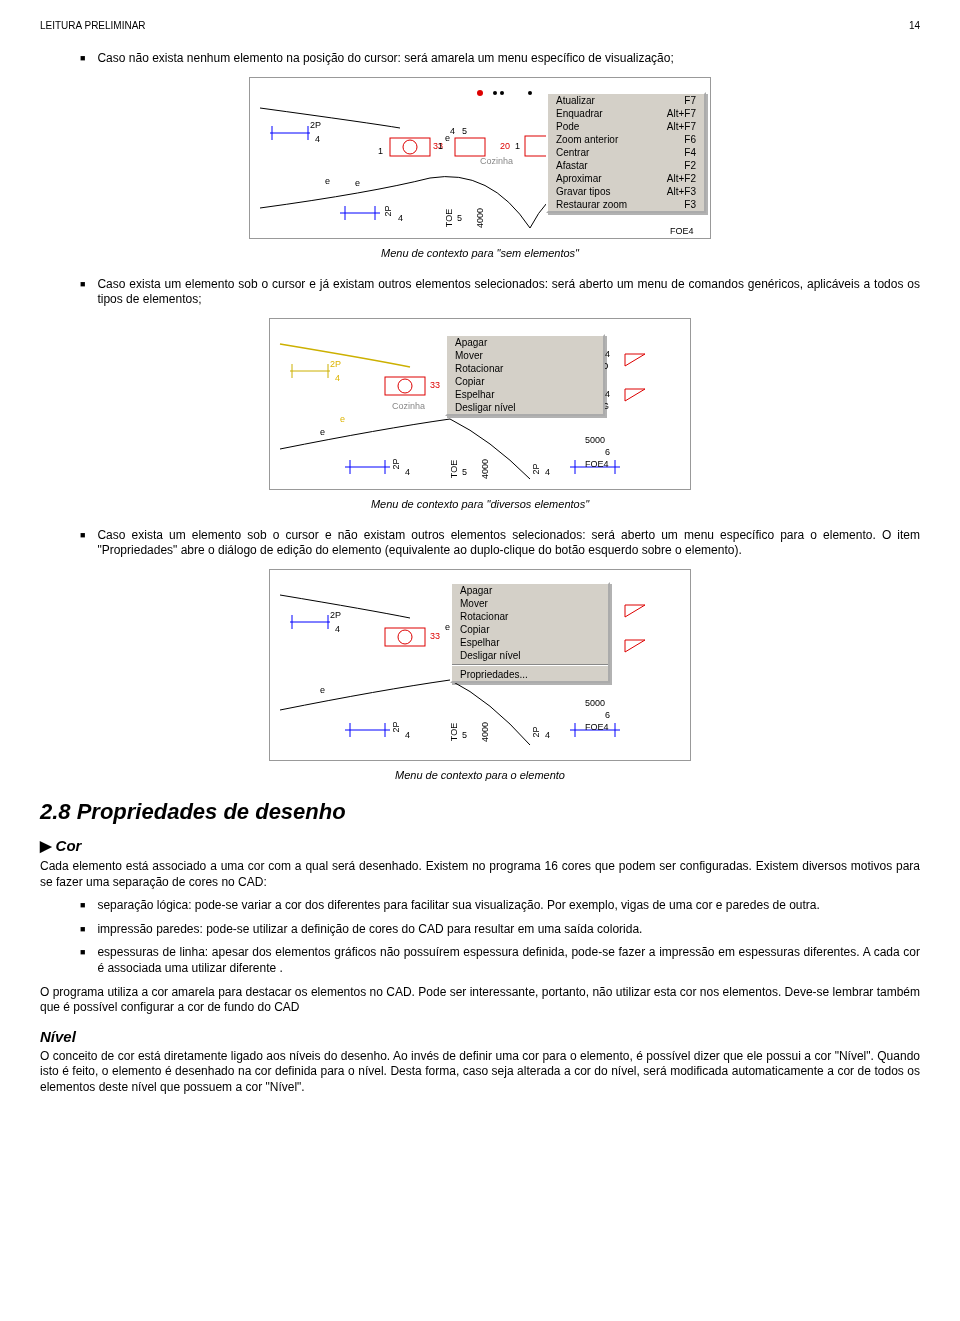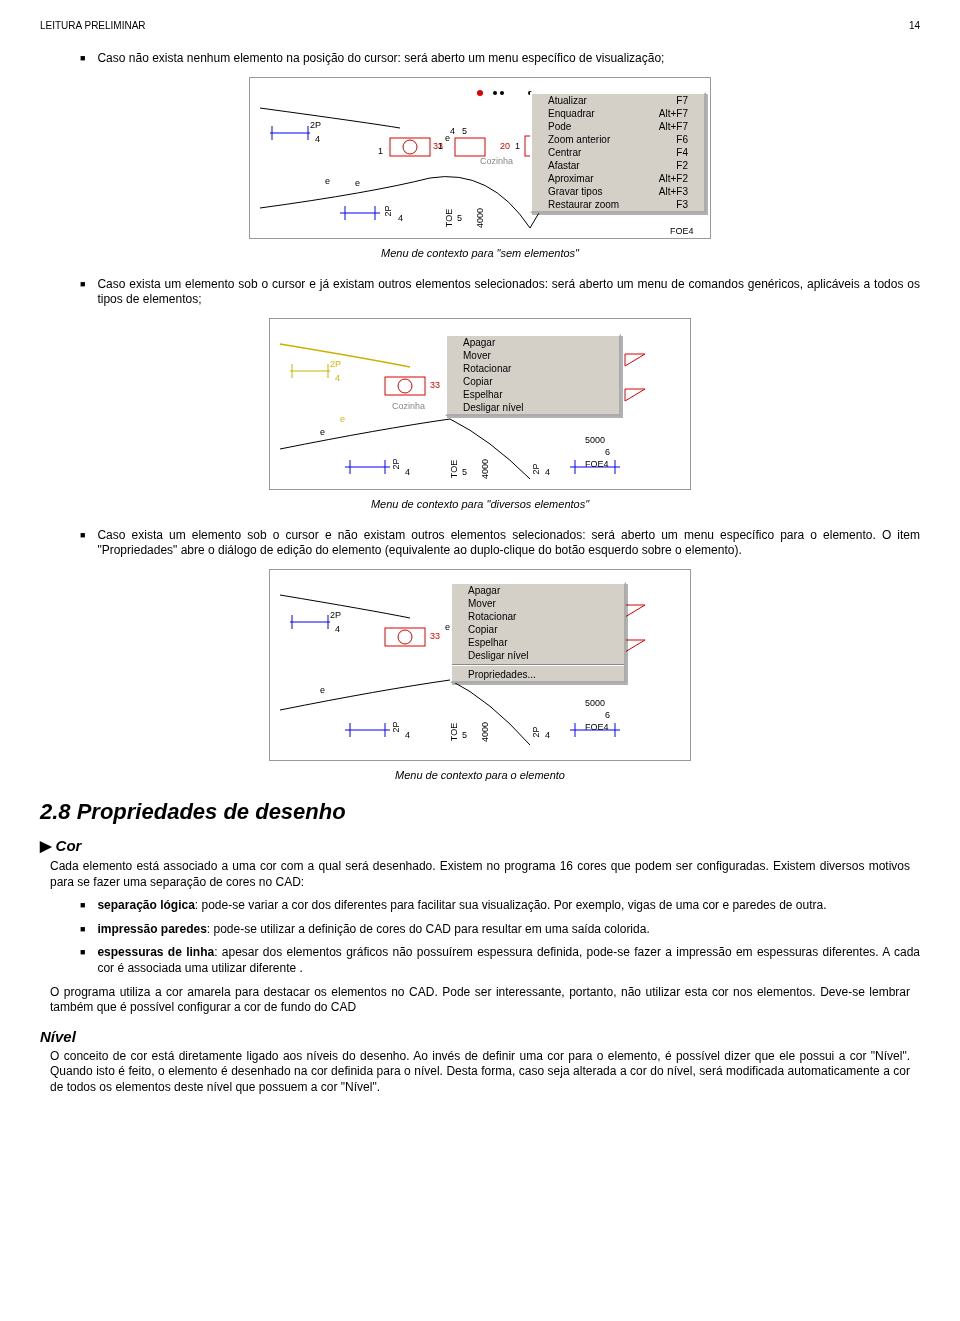--- a/index.html
+++ b/index.html
@@ -53,52 +53,52 @@
   .cad-label { position: absolute; font-size: 9px; }
   .red { color: #d00; margin-left: 40px; }
   .yellow { color: #ddb400; }
   .menu {
     position: absolute;
     background: #d4d0c8;
     border: 2px outset #fff;
     font-size: 10px;
     box-shadow: 2px 2px 0 rgba(0,0,0,0.3);
   }
-  .menu-row { display: flex; padding: 1px 16px; min-width: 140px; gap: 18px; }
+  .menu-row { display: flex; padding: 1px 8px; min-width: 140px; gap: 18px; }
   .menu-row span:first-child { flex: 1; padding-right: 20px; }
   .menu-sep { border-top: 1px solid #888; border-bottom: 1px solid #fff; margin: 2px 0; }
   h2 {
     font-family: "Trebuchet MS", Arial, sans-serif;
     font-size: 22px;
     font-weight: bold;
     font-style: italic;
     margin: 18px 0 10px;
   }
   h3.sub {
     font-family: "Trebuchet MS", Arial, sans-serif;
     font-size: 15px;
     font-weight: bold;
     font-style: italic;
     margin: 12px 0 4px;
   }
   h3.sub .arrow { font-style: normal; margin-right: 4px; }
-  p.body { margin: 4px 10px; text-align: justify; line-height: 1.3; }
-  .strong { font-weight: bold; }
+  p.body { margin: 4px 0; text-align: justify; line-height: 1.3; }
+  .strong { font-weight: normal; }
 </style>
 </head>
 <body>
 
 <div class="page-header">
   <span>LEITURA PRELIMINAR</span>
   <span>14</span>
 </div>
 
 <div class="bullet-row">
   <span class="sq">■</span>
-  <span class="txt">Caso não exista nenhum elemento na posição do cursor: será aberto um menu específico de visualização;</span>
+  <span class="txt">Caso não exista nenhum elemento na posição do cursor: será amarela um menu específico de visualização;</span>
 </div>
 
 <div class="figwrap">
   <div class="fig" style="width:460px;height:160px;">
     <svg width="460" height="160" style="position:absolute;left:0;top:0">
       <path d="M 10 30 Q 120 45 150 50" stroke="#000" fill="none"></path>
       <path d="M 10 130 Q 120 115 180 100 Q 240 90 280 150" stroke="#000" fill="none"></path>
       <path d="M 280 150 Q 310 90 410 60" stroke="#000" fill="none"></path>
       <line x1="20" y1="55" x2="60" y2="55" stroke="#00f"></line>
       <line x1="22" y1="48" x2="22" y2="62" stroke="#00f"></line>

